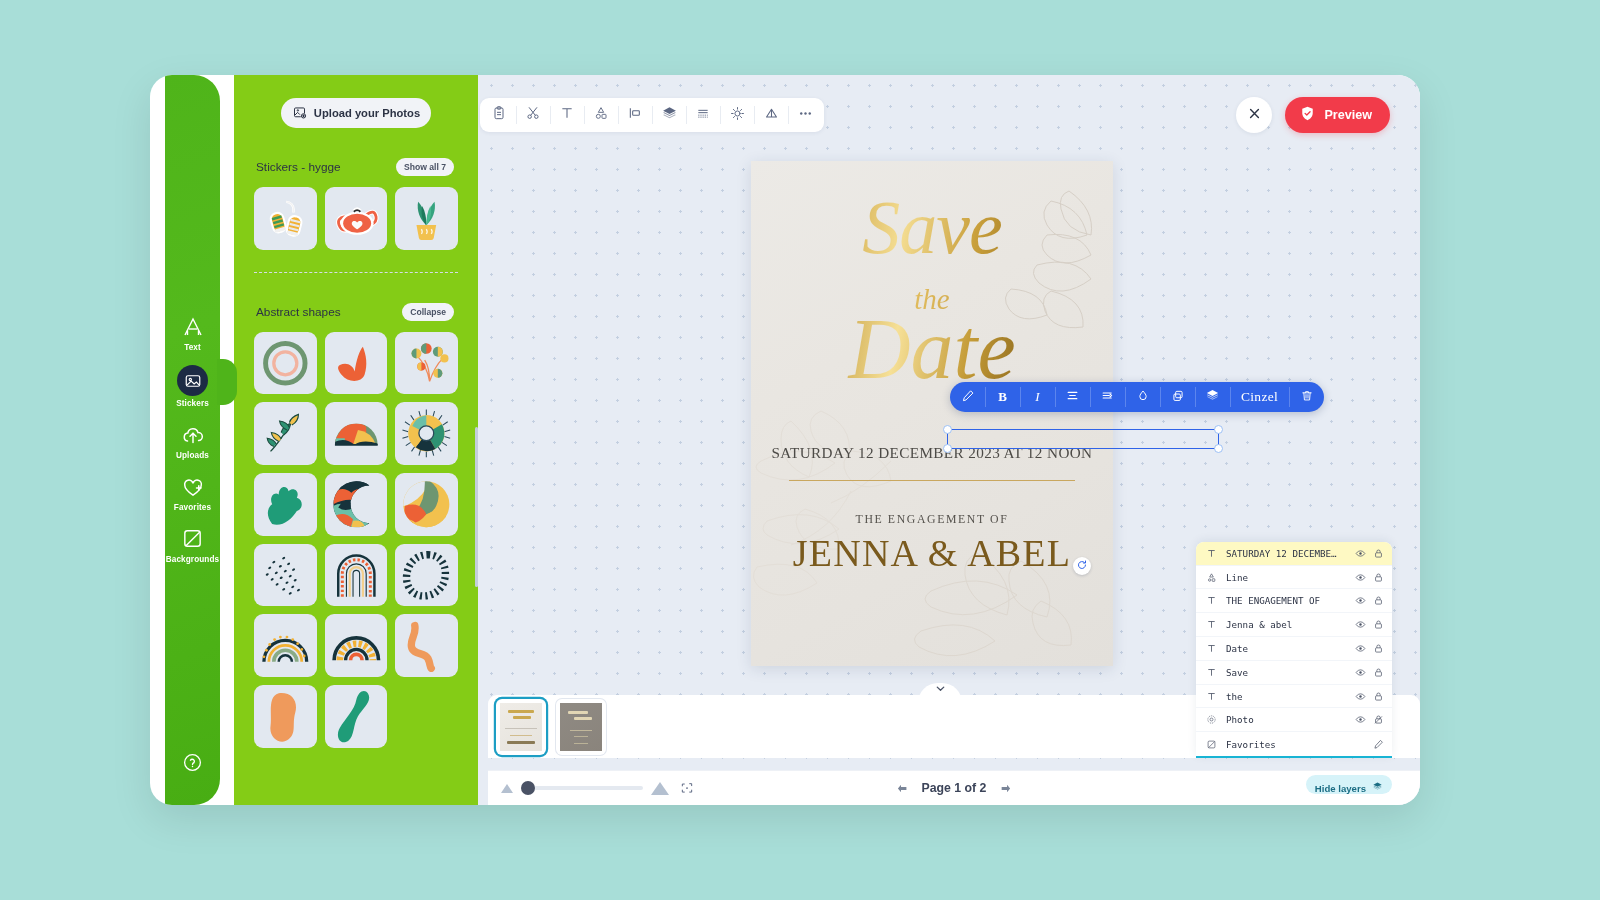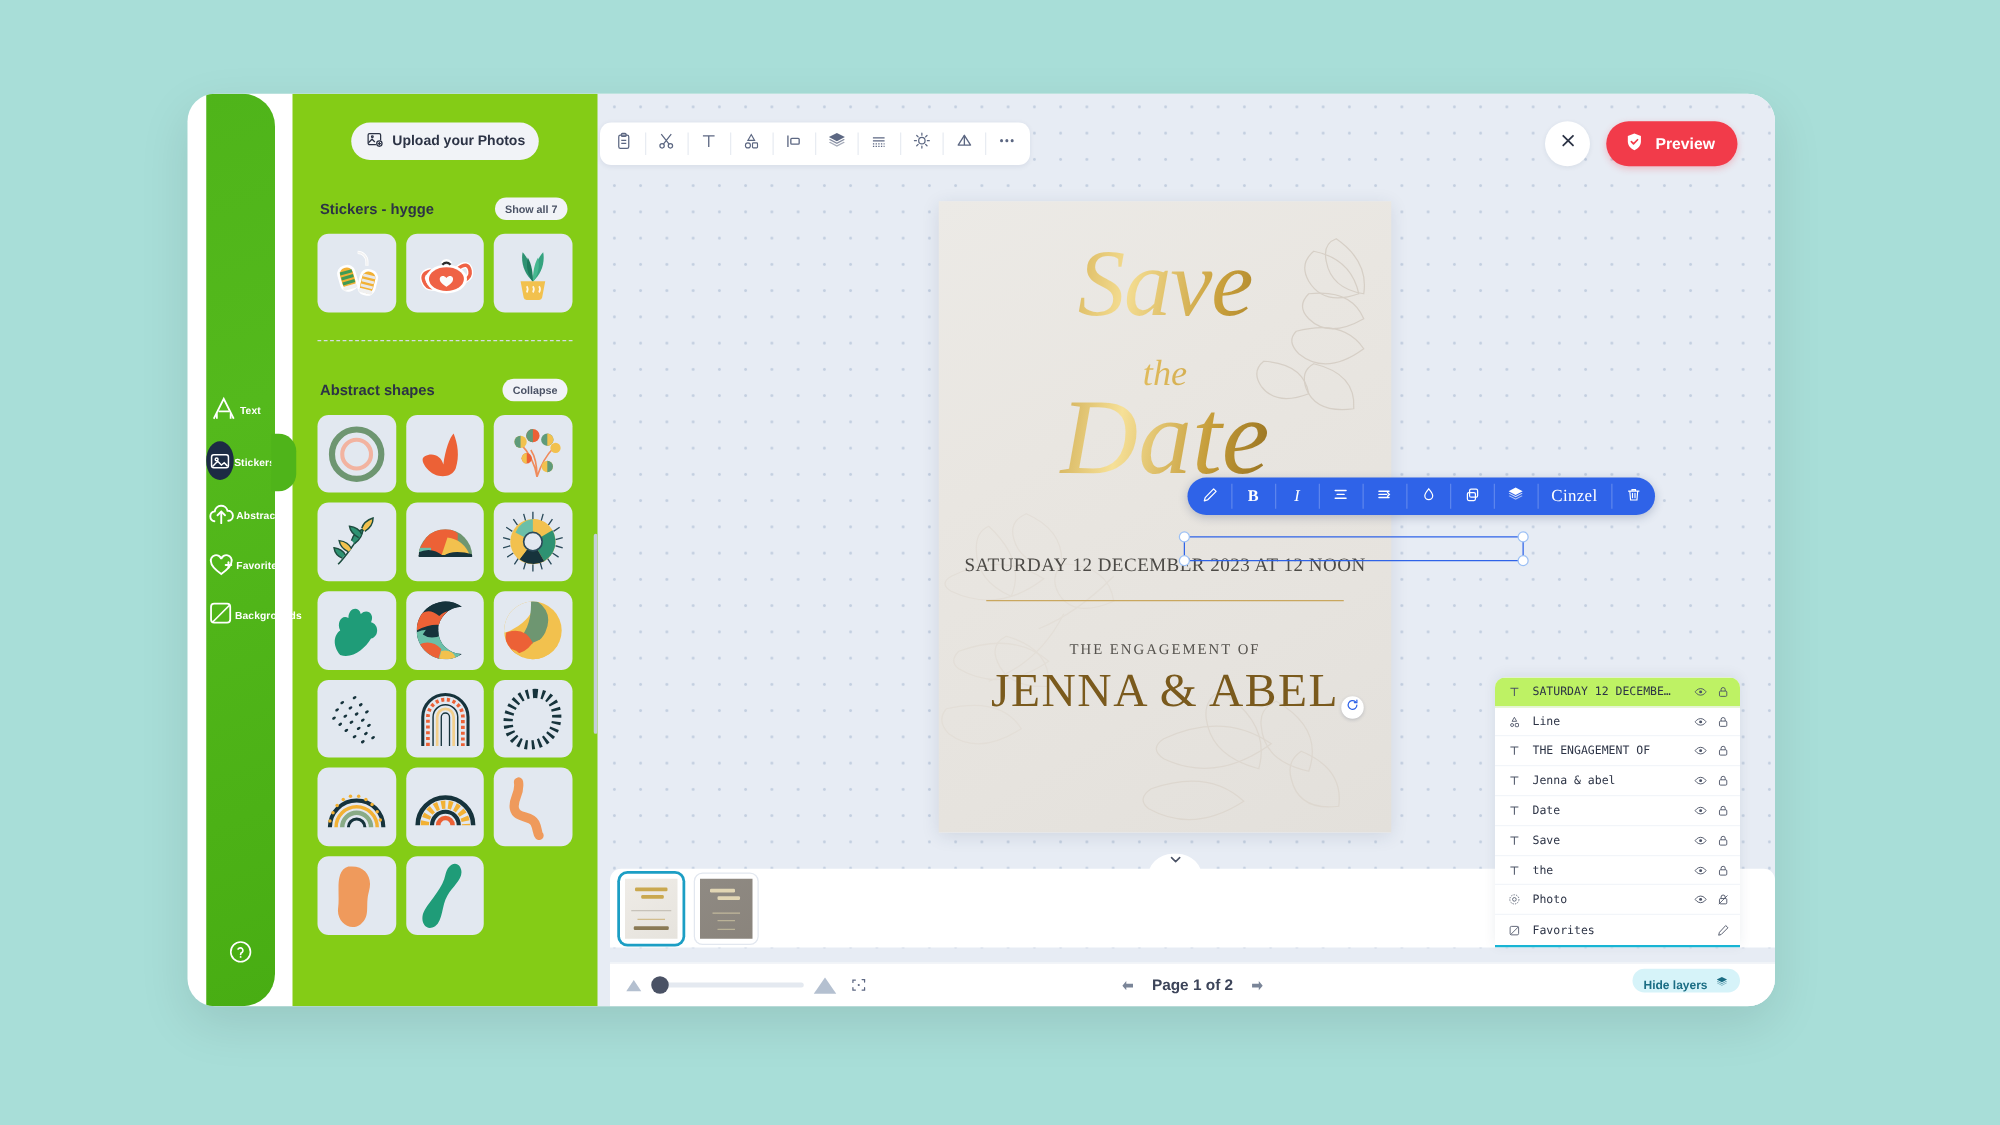--- a/index.html
+++ b/index.html
@@ -34,21 +34,21 @@
   #rail-items {
     position: absolute; left: 15px; top: 0;
     width: 55px; height: 100%;
     z-index: 8;
     display: flex; flex-direction: column;
     align-items: center;
     padding-top: 238px;
   }
   .rail-item {
     width: 55px;
-    display: flex; flex-direction: row; align-items: center;
+    display: flex; flex-direction: column; align-items: center;
     margin-bottom: 13px;
     cursor: pointer;
     position: relative;
   }
   .rail-ico {
     width: 27px; height: 27px;
     display: flex; align-items: center; justify-content: center;
     color: #ffffff;
   }
   .rail-ico svg { display:block; }
@@ -93,21 +93,21 @@
     display: flex; align-items: center; justify-content: center;
     gap: 7px;
     font-size: 11.2px; color: #2c3345; font-weight: 600;
     cursor: pointer;
   }
   .sec-head {
     display: flex; align-items: center; justify-content: space-between;
     padding: 0 4px 0 2px;
     margin-top: 30px;
   }
-  .sec-title { font-size: 11.8px; font-weight: 700; color: #2c3345; }
+  .sec-title { font-size: 11.8px; font-weight: 400; color: #2c3345; }
   .sec-btn {
     font-size: 8.6px; font-weight: 600; color: #4a5265;
     background: #f1f3f7; border-radius: 10px;
     padding: 4px 8px; cursor: pointer; white-space: nowrap;
   }
   #assets-inner { padding: 0 20px; }
   .grid3 {
     display: grid; grid-template-columns: repeat(3, 1fr);
     gap: 8px; margin-top: 11px;
   }
@@ -392,21 +392,21 @@
   .layer-row {
     height: 23.8px;
     display: flex; align-items: center;
     padding: 0 8px 0 10px;
     gap: 8px;
     font-family: "DejaVu Sans Mono", monospace;
     font-size: 9.2px; color: #2c3345;
     cursor: pointer;
     border-bottom: 1px solid #f2f5f9;
   }
-  .layer-row.active { background: #bef264; }
+  .layer-row.active { background: #fef9c3; }
   .layer-row.last { border-bottom: none; }
   .lr-ico { width: 12px; display:flex; color:#4a5265; }
   .lr-name { flex: 1; white-space: nowrap; overflow: hidden; }
   .lr-act { display:flex; gap:7px; color:#4a5265; }
   .lr-act span { display:flex; cursor: pointer; }
 
   #hide-layers {
     position: absolute; right: 28px; bottom: 11px;
     height: 19px; padding: 0 9px;
     background: #d6f3f9; border-radius: 10px;
@@ -447,21 +447,21 @@
     </div>
 
     <div class="rail-item">
       <span class="rail-ico">
         <svg viewBox="0 0 24 24" width="24" height="24" fill="none" stroke="currentColor" stroke-width="1.5" stroke-linecap="round">
           <path d="M6.5 18 A4 4 0 0 1 6.8 10.1 A5.2 5.2 0 0 1 17 9.6 A3.6 3.6 0 0 1 17.6 17.6"></path>
           <path d="M12 19.5 L12 10.5"></path>
             <path d="M9 13.2 L12 10.2 L15 13.2"></path>
         </svg>
       </span>
-      <span class="rail-label">Abstract</span>
+      <span class="rail-label">Uploads</span>
     </div>
 
     <div class="rail-item">
       <span class="rail-ico">
         <svg viewBox="0 0 24 24" width="24" height="24" fill="none" stroke="currentColor" stroke-width="1.5" stroke-linecap="round">
           <path d="M12 20.2 C7 16.6 3.8 13.8 3.8 10.4 A4 4 0 0 1 12 8.3 A4 4 0 0 1 20.2 10.4 C20.2 13.8 17 16.6 12 20.2Z"></path>
           <path d="M15.5 13 L20 13"></path>
             <path d="M17.75 10.8 L17.75 15.2"></path>
         </svg>
       </span>

